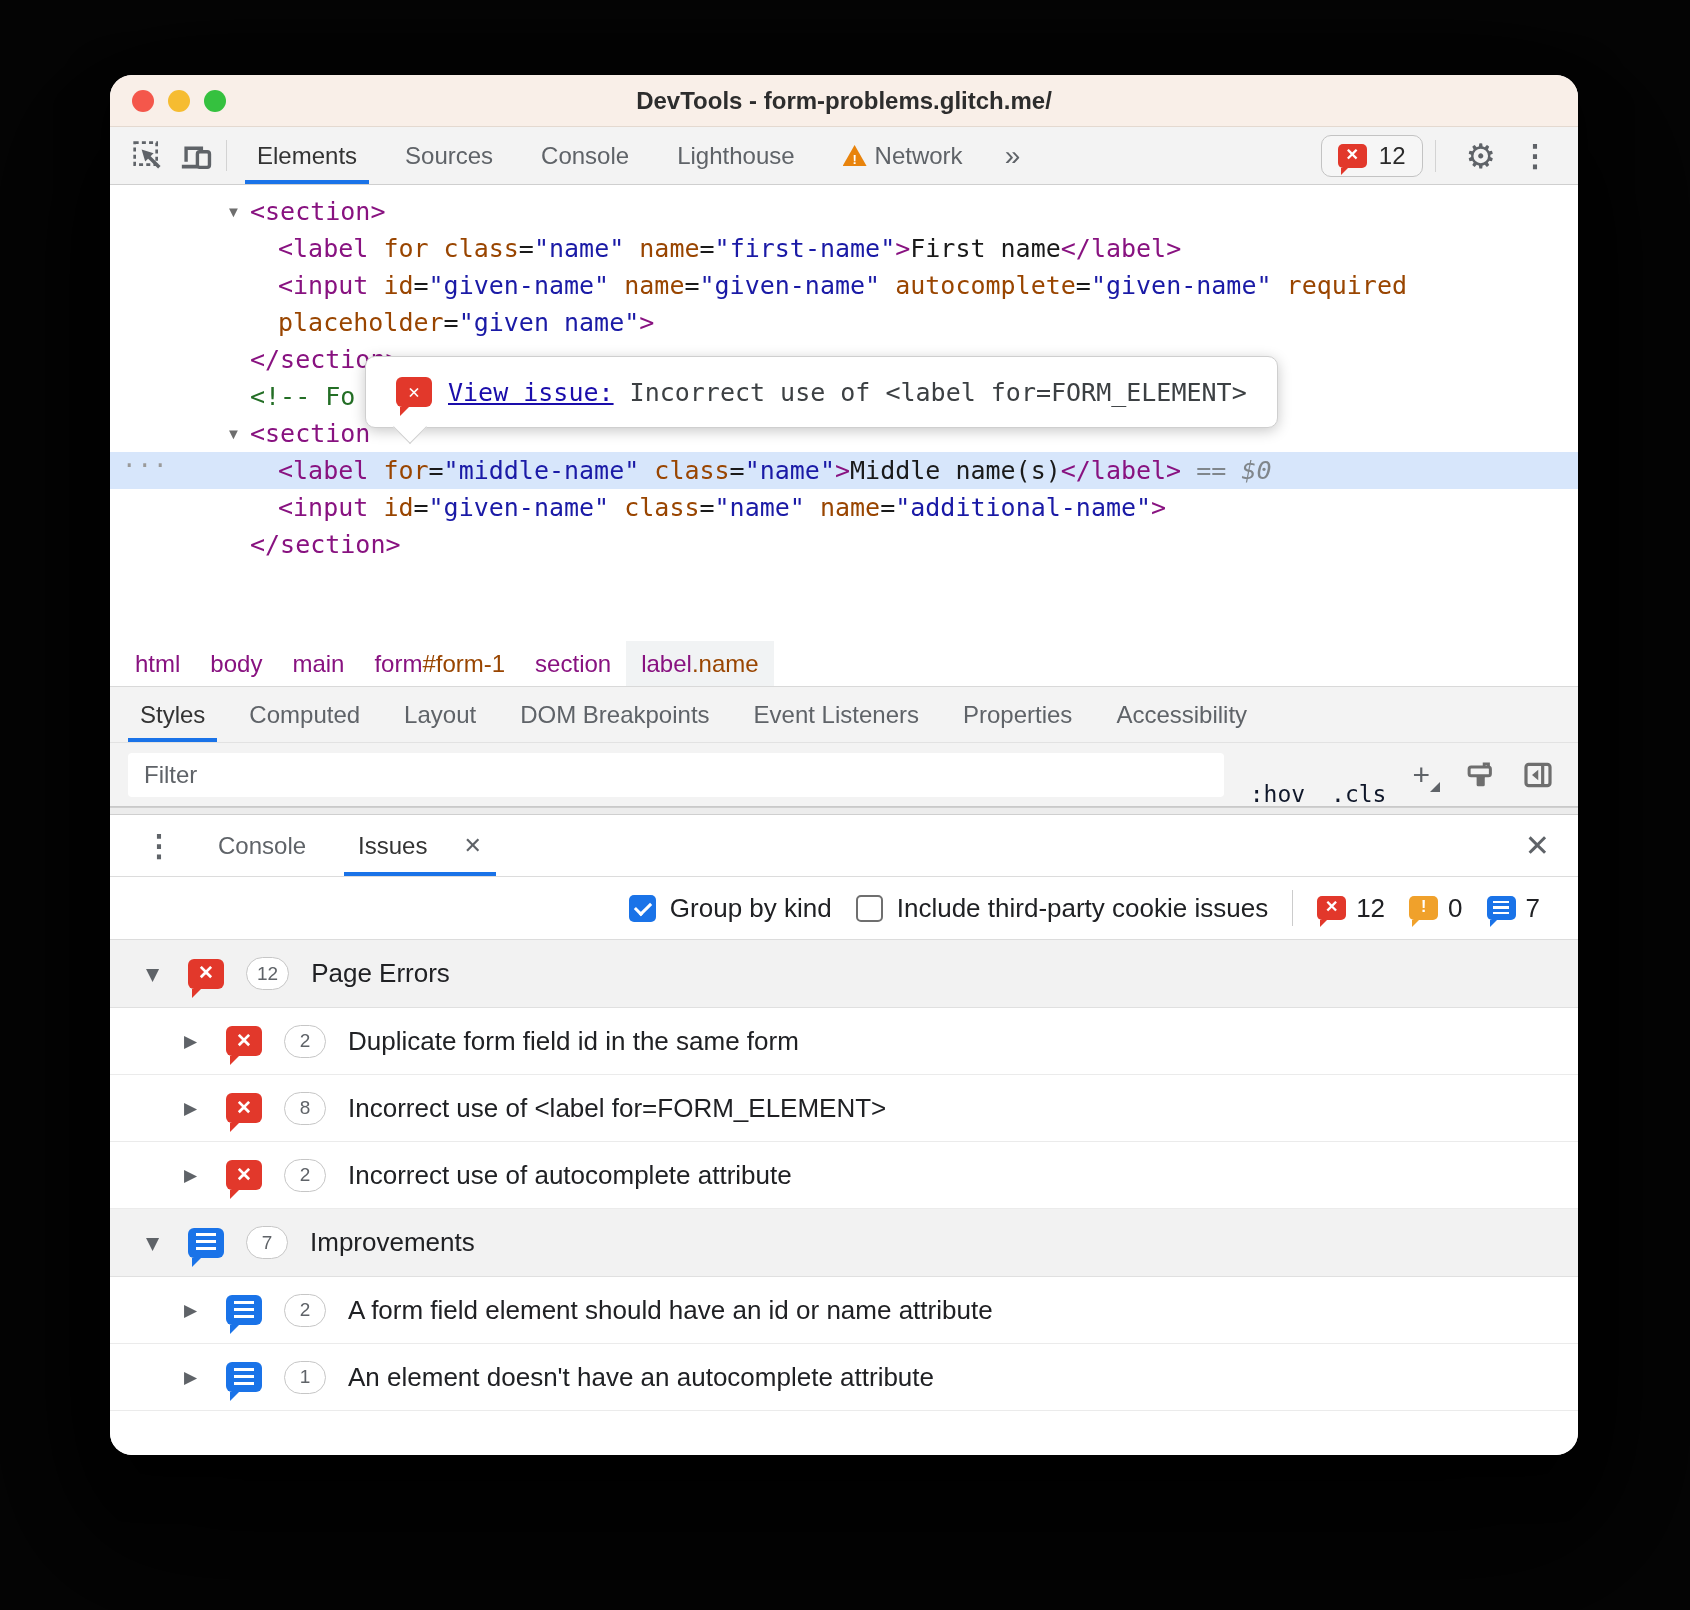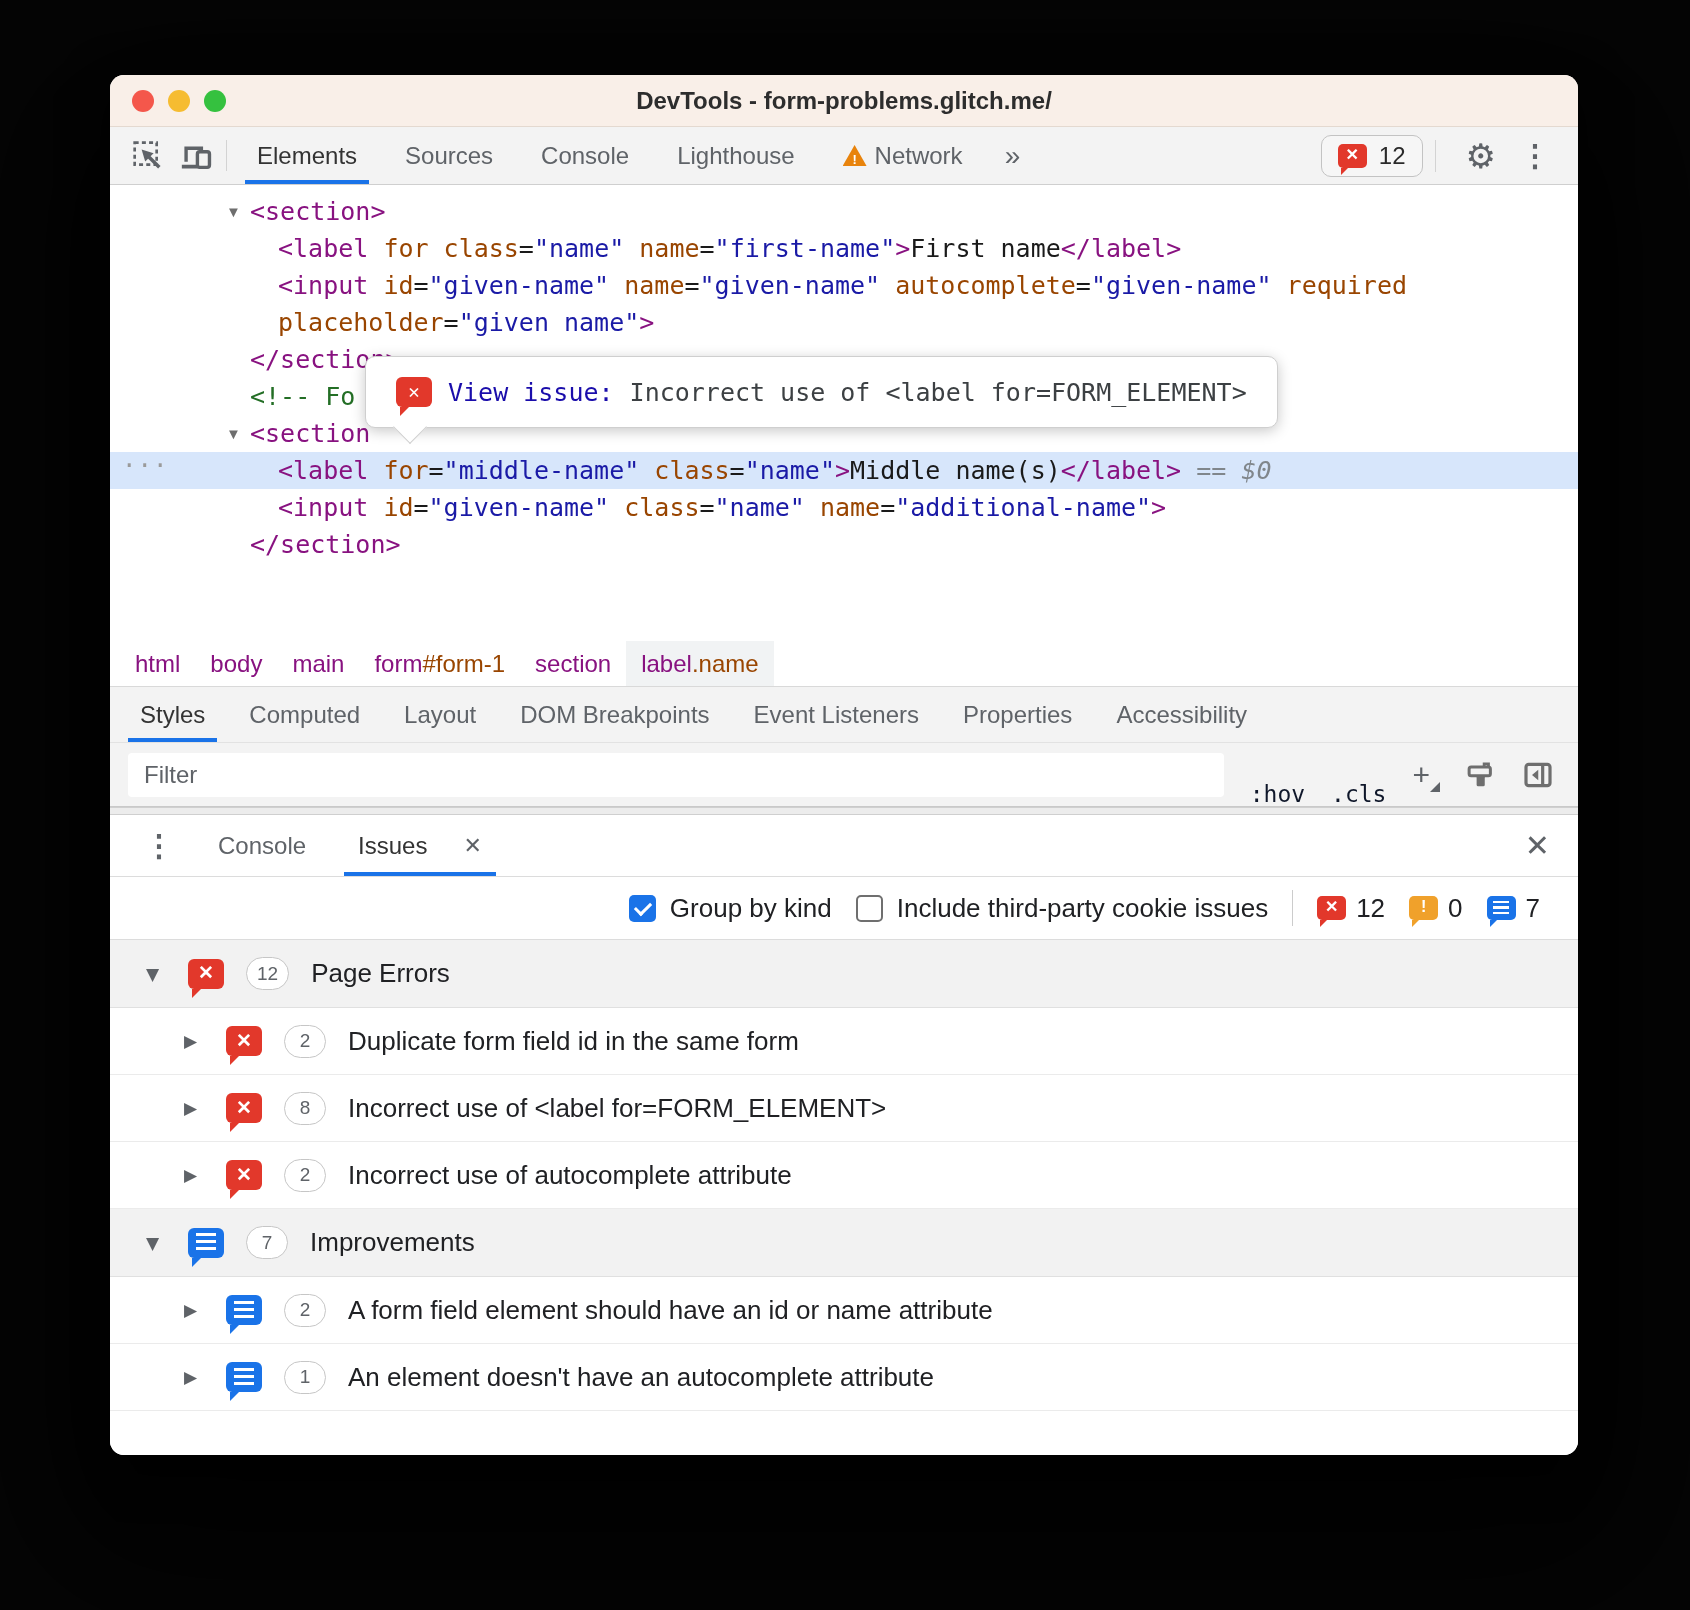--- a/index.html
+++ b/index.html
@@ -2,21 +2,21 @@
 <html><head>
 <meta charset="utf-8">
 <style>
   * { margin:0; padding:0; box-sizing:border-box; }
   html,body { width:1690px; height:1610px; background:#050505; overflow:hidden;
               font-family:"Liberation Sans", sans-serif; }
 
   
   .devtools-window{
     position:absolute; left:110px; top:75px; width:1468px; height:1380px;
-    background:#fff; border-radius:14px; overflow:hidden;
+    background:#fff; border-radius:22px; overflow:hidden;
     box-shadow:0 60px 160px 60px rgba(0,0,0,.85), 0 12px 48px rgba(0,0,0,.6);
     display:flex; flex-direction:column;
   }
 
   
   .titlebar{ height:52px; flex:none; background:#f9efe8; border-bottom:1px solid #e4d9d0;
              display:flex; align-items:center; position:relative; }
   .traffic{ position:absolute; left:22px; top:15px; display:flex; gap:14px; }
   .light{ width:22px; height:22px; border-radius:50%; }
   .light.red{ background:#f4574b; } .light.yellow{ background:#f6bc31; } .light.green{ background:#35c13f; }
@@ -72,21 +72,21 @@
   .tk-plain{ color:#1a1a1a; } .tk-comment{ color:#236e25; } .tk-meta{ color:#80868b; font-style:italic; }
   .tk-squig{ text-decoration-style:wavy; text-decoration-color:#ff1500;
              text-decoration-thickness:2px; text-underline-offset:6px; }
 
   .issue-tooltip{ position:absolute; left:255px; top:171px; z-index:5; background:#fff;
       border:1px solid #cfcfcf; border-radius:10px; padding:20px 30px;
       display:flex; align-items:center; gap:16px; white-space:nowrap;
       box-shadow:0 3px 14px rgba(0,0,0,.22); font-size:25px; color:#3c4043; }
   .issue-tooltip .pointer{ position:absolute; left:32px; top:calc(100% - 12px); width:24px; height:24px;
       background:#fff; transform:rotate(45deg); border-right:1px solid #cfcfcf; border-bottom:1px solid #cfcfcf; }
-  .view-issue-link{ color:#1a0dab; cursor:pointer; }
+  .view-issue-link{ color:#1a0dab; text-decoration:underline; cursor:pointer; }
 
   
   .crumbs{ height:46px; flex:none; background:#fff; border-bottom:1px solid #d9d9d9;
            display:flex; align-items:stretch; padding-left:10px; font-size:24px; }
   .crumb{ display:flex; align-items:center; padding:0 15px; cursor:pointer; white-space:nowrap;text-align:center; }
   .crumb.selected{ background:#f1f3f4; }
   .crumb-el{ color:#881280; } .crumb-mod{ color:#994500; }
 
   
   .side-tabs{ height:56px; flex:none; background:#f3f3f3; border-bottom:1px solid #e2e2e2;

